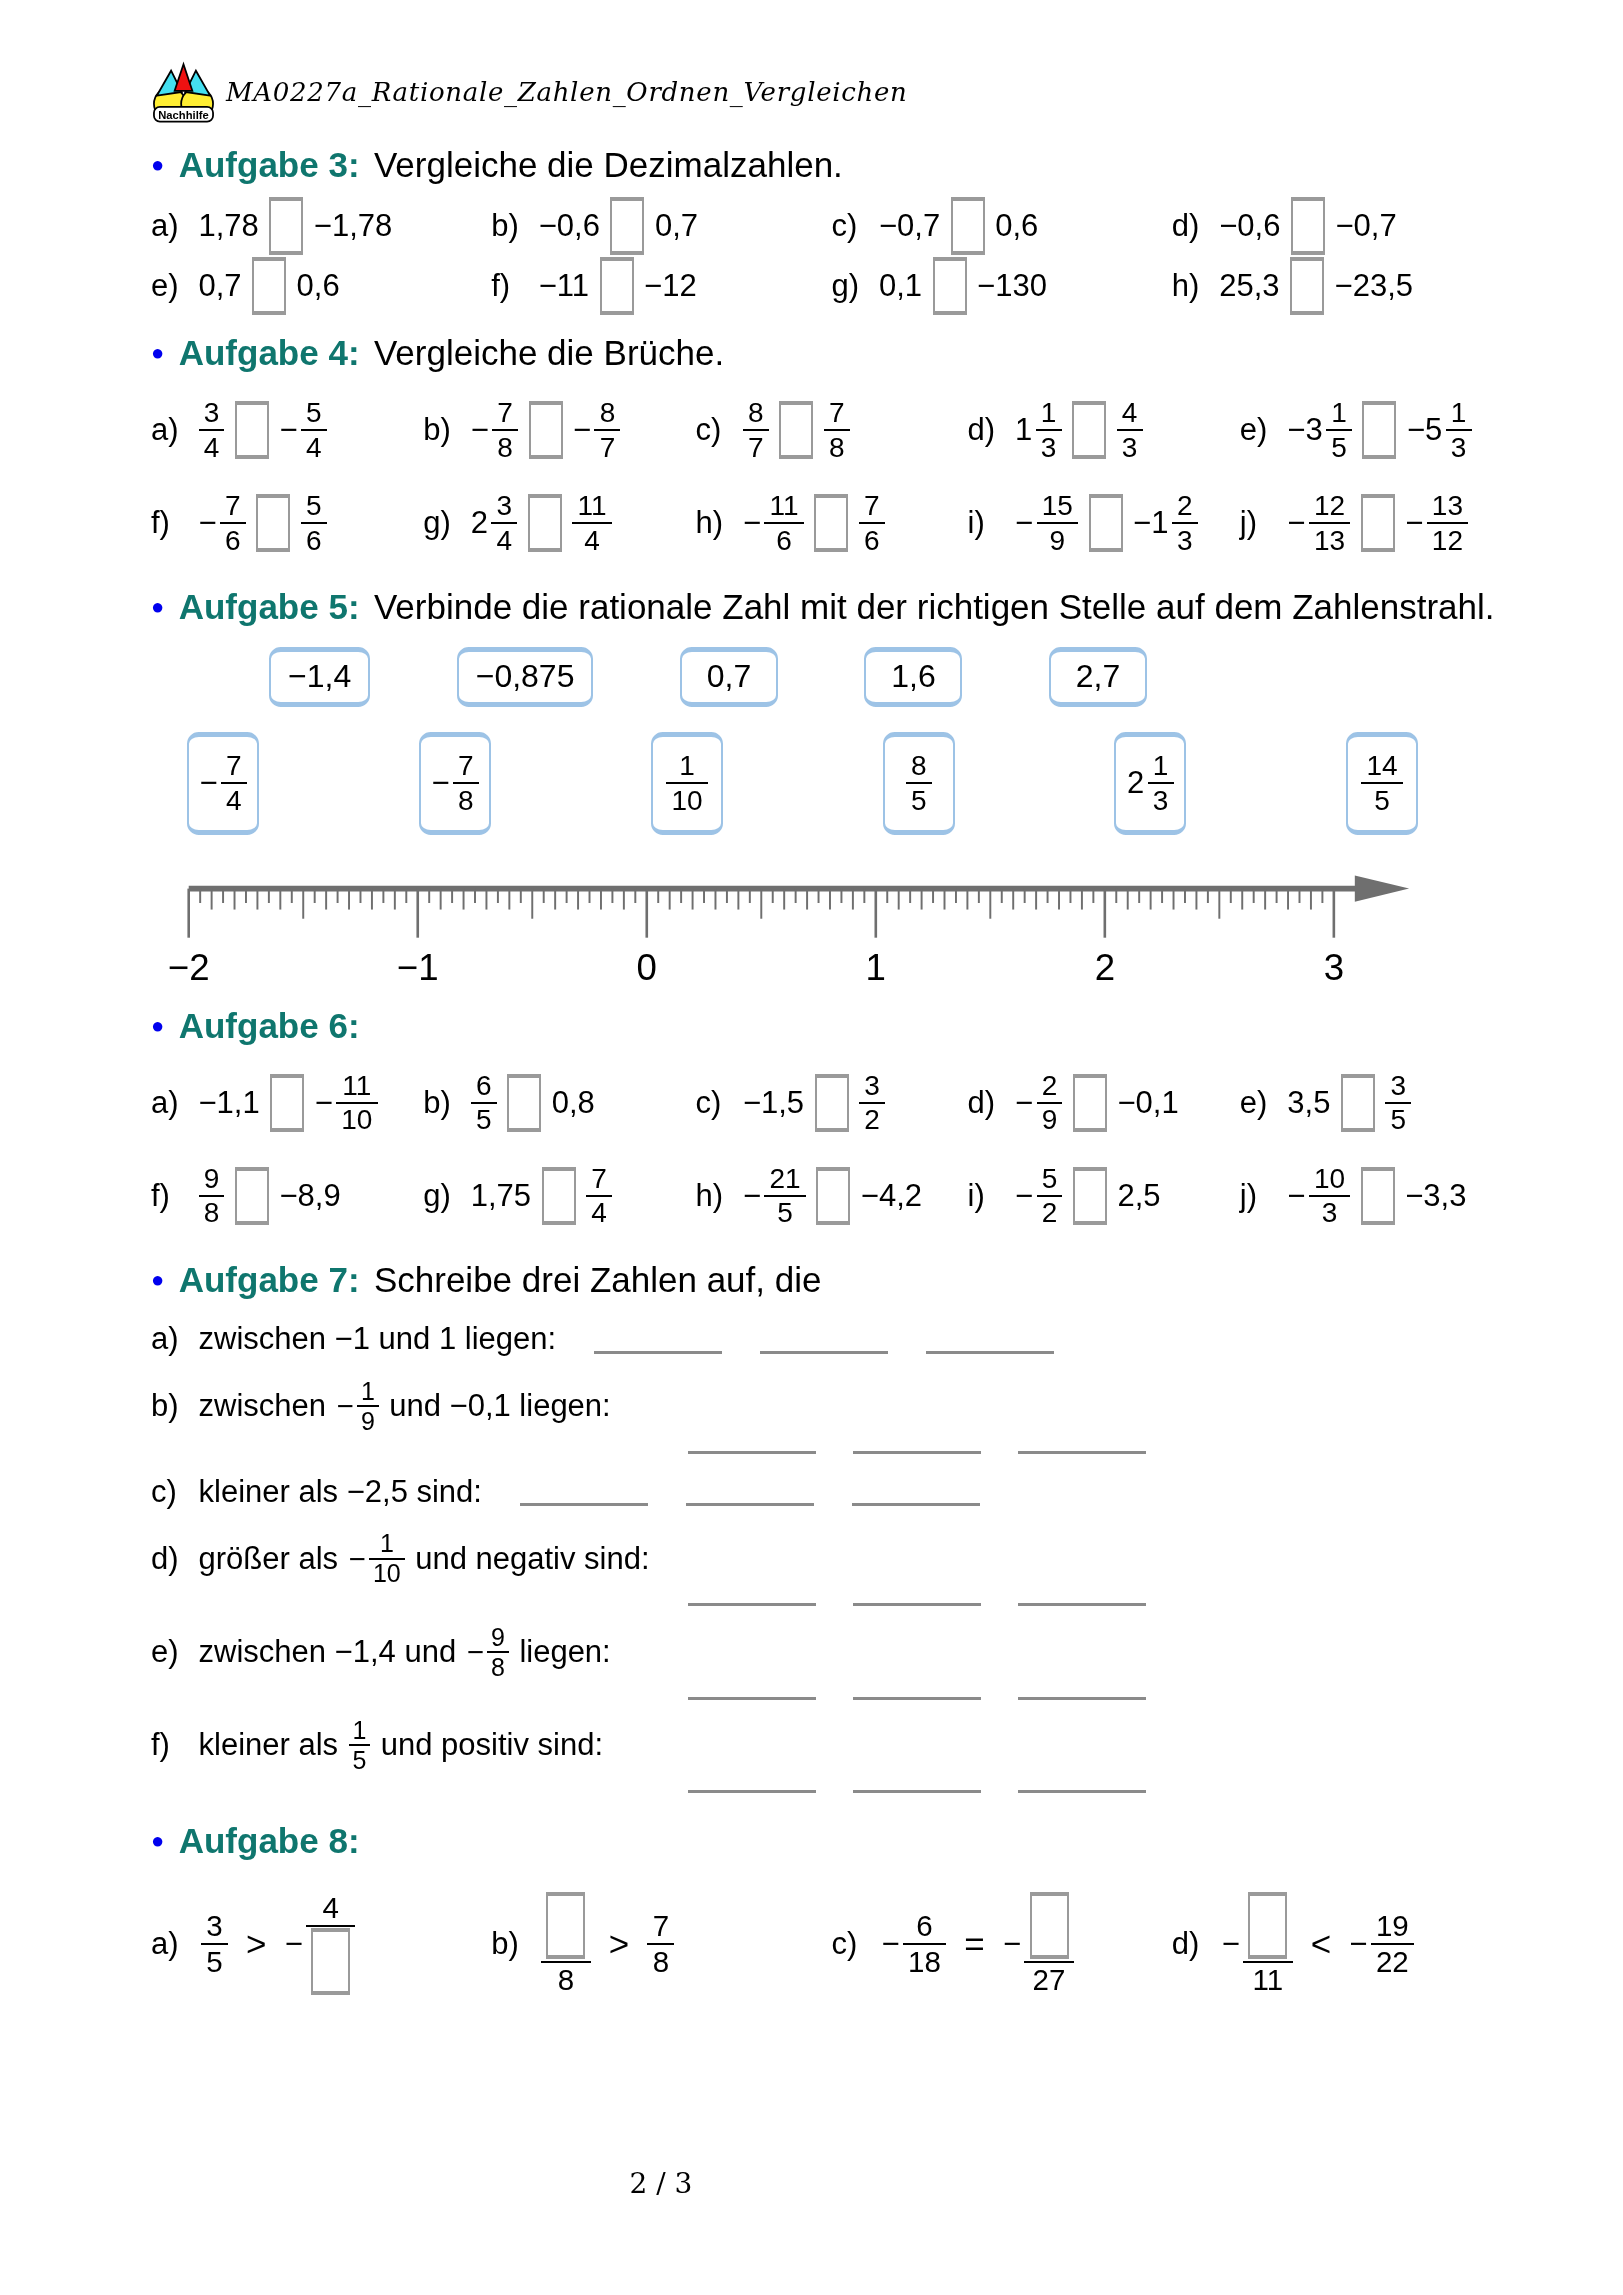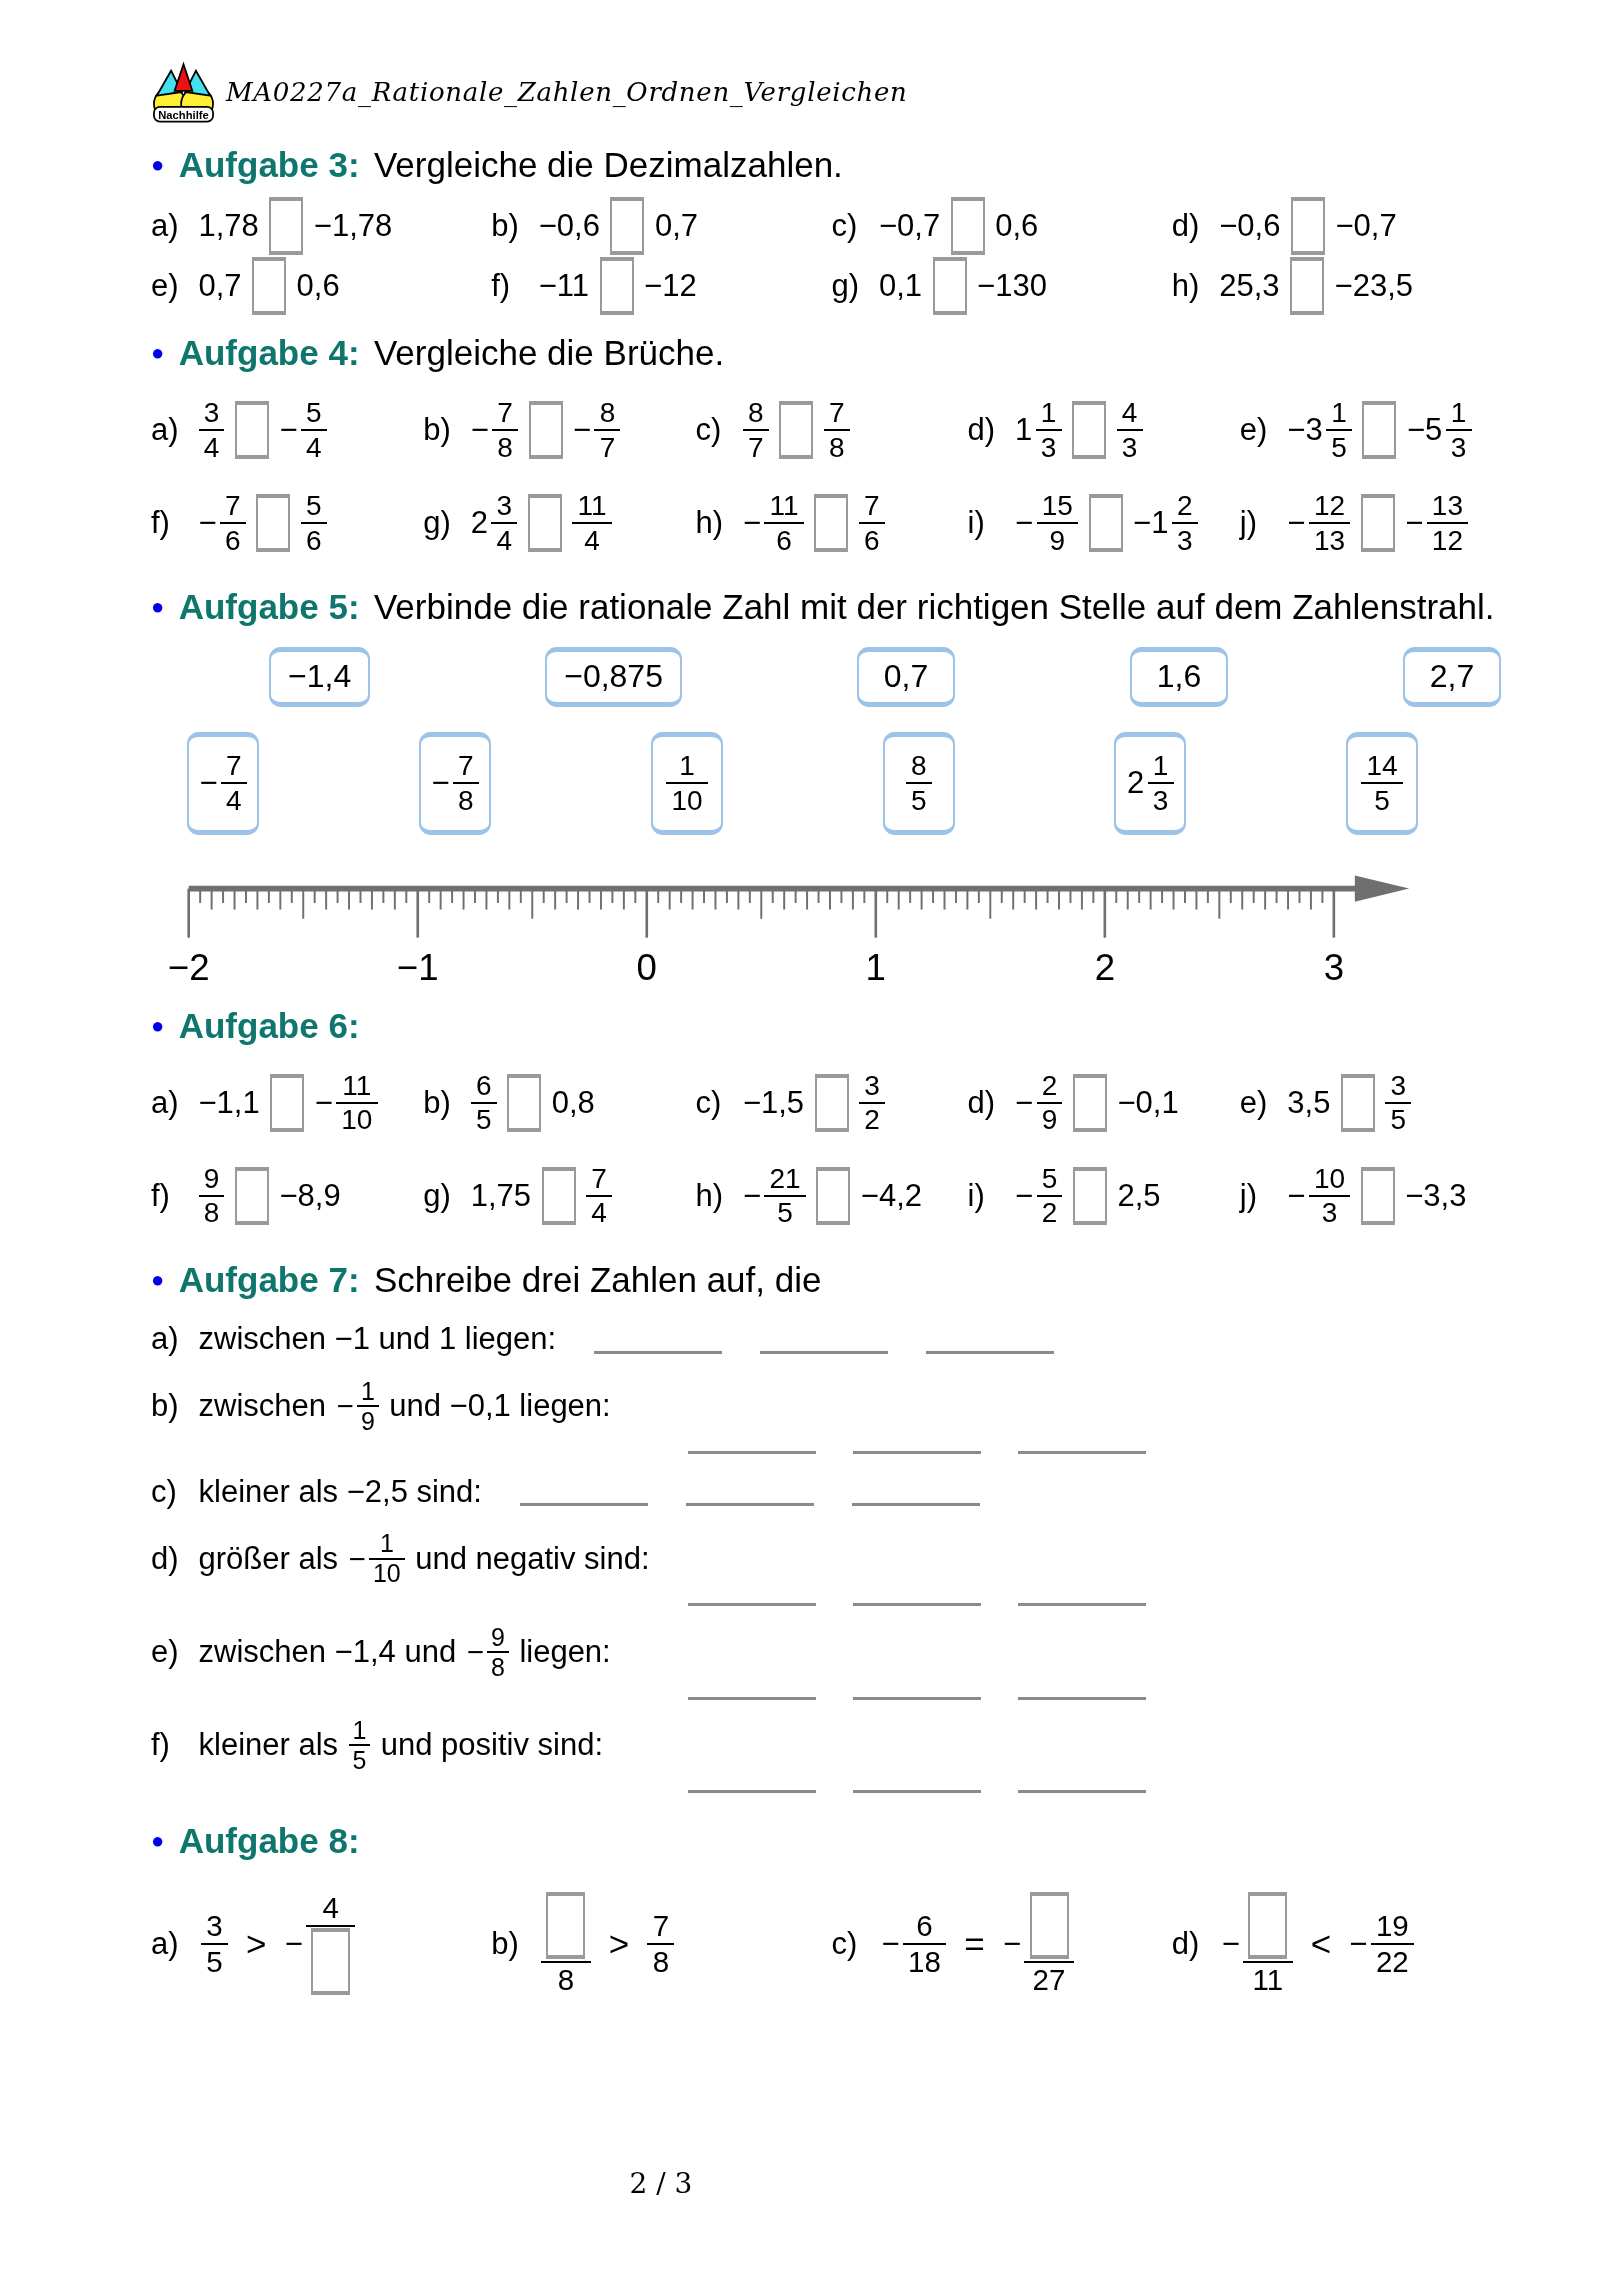--- a/index.html
+++ b/index.html
@@ -26,21 +26,21 @@
   .ansbox{width:34px;height:58px;box-sizing:border-box;border:2.6px solid #9a9a9a;border-top-width:4.6px;border-bottom-width:4.6px;background:#fff;flex:none;}
 
   
   .fracwrap{display:inline-flex;align-items:center;gap:3.3px;}
   .fpre{font-size:31px;}
   .frac{display:inline-flex;flex-direction:column;align-items:stretch;}
   .fn,.fd{font-size:28px;line-height:1.06;padding:1.3px 5.2px;display:flex;justify-content:center;align-items:flex-end;}
   .fn{border-bottom:2.6px solid #000;}
 
   
-  .cards-dec{display:flex;justify-content:space-between;width:1232px;margin:18.3px 0 25px 118px;}
+  .cards-dec{display:flex;justify-content:space-between;width:878px;margin:18.3px 0 25px 118px;}
   .cards-frac{display:flex;justify-content:space-between;width:1231px;margin:0 0 39px 36px;}
   .card{border:2px solid #9dc3e6;border-top-width:5.9px;border-bottom-width:5.9px;border-radius:11.8px;background:#fff;display:flex;align-items:center;justify-content:center;box-sizing:border-box;}
   .dec-card{min-width:98px;height:60px;font-size:32px;padding:0 17px;}
   .frac-card{min-width:72px;height:103px;padding:0 10.5px;}
   .numberline{margin:7.9px 0 0 5.2px;}
 
   
   .t7-block{margin-top:17px;}
   .t7-line{display:flex;align-items:center;gap:10.5px;font-size:31px;min-height:42px;}
   .t7-line .fn,.t7-line .fd{font-size:25px;padding:0.7px 3.9px;}

